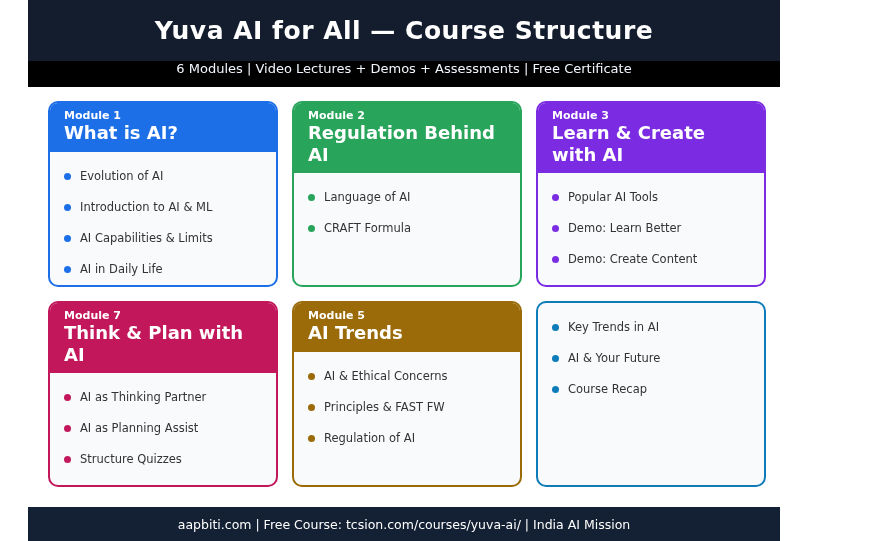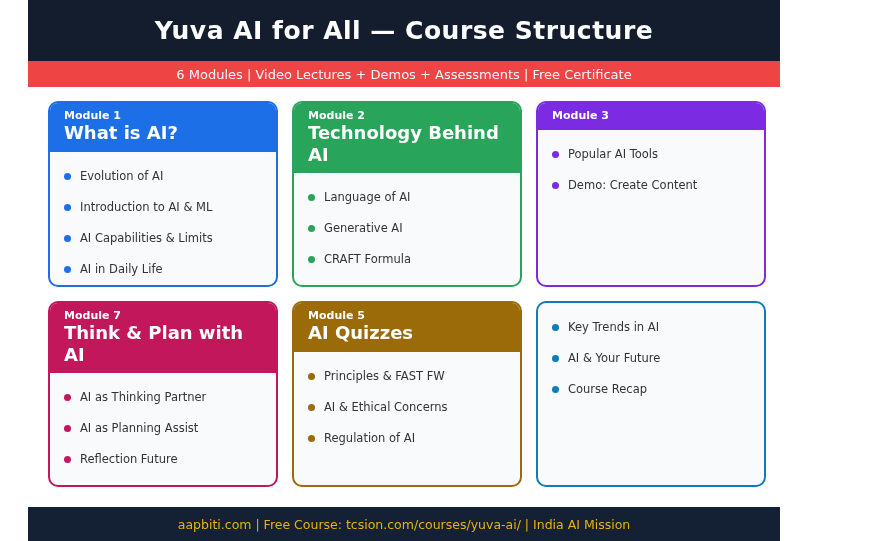--- a/index.html
+++ b/index.html
@@ -13,22 +13,22 @@
 
   .header {
     height: 69px; background: #131d2d;
     display: flex; align-items: center; justify-content: center;
   }
   .header-title {
     color: #ffffff; font-size: 25px; font-weight: bold; letter-spacing: 0.5px;
   }
 
   .banner {
-    height: 29px; background: #ef4444;
-    display: flex; align-items: center; justify-content: center;
+    height: 29px; background: #000000;
+    display: flex; justify-content: center;
   }
   .banner-text { color: #f2f7ff; font-size: 13px; }
 
   .main {
     flex: 1;
     display: grid;
     grid-template-columns: repeat(3, 1fr);
     grid-template-rows: repeat(2, 186px);
     gap: 14px 14px;
     padding: 14px 14px 20px 20px;
@@ -58,21 +58,21 @@
   .dot {
     width: 7px; height: 7px; border-radius: 50%;
     background: var(--c); flex: 0 0 auto;
   }
   .item-text { font-size: 11.5px; color: #333333; line-height: 13px; }
 
   .footer {
     height: 38px; background: #142033;
     display: flex; align-items: center; justify-content: center;
   }
-  .footer-text { color: #eab308; font-size: 12.5px; }
+  .footer-text { color: #ffffff; font-size: 12.5px; }
 </style>
 </head>
 <body>
 
 <div class="page">
 
   <div class="header">
     <div class="header-title">Yuva AI for All — Course Structure</div>
   </div>
 
@@ -105,51 +105,52 @@
     <div class="item">
       <span class="dot"></span>
       <span class="item-text">AI in Daily Life</span>
     </div>
   </div>
     </div>
 
     <div class="card" style="--c: #28a55b;">
       <div class="card-header">
         <span class="module-label">Module 2</span>
-        <span class="module-title">Technology Behind AI</span>
+        <span class="module-title">Regulation Behind AI</span>
       </div>
       <div class="card-body">
     <div class="item">
       <span class="dot"></span>
       <span class="item-text">Language of AI</span>
     </div>
 
 
-    <div class="item">
-      <span class="dot"></span>
-      <span class="item-text">Generative AI</span>
-    </div>
 
     <div class="item">
       <span class="dot"></span>
       <span class="item-text">CRAFT Formula</span>
     </div>
   </div>
     </div>
 
     <div class="card" style="--c: #7b2ce2;">
       <div class="card-header">
         <span class="module-label">Module 3</span>
+        <span class="module-title">Learn &amp; Create with AI</span>
       </div>
       <div class="card-body">
     <div class="item">
       <span class="dot"></span>
       <span class="item-text">Popular AI Tools</span>
     </div>
 
+    <div class="item">
+      <span class="dot"></span>
+      <span class="item-text">Demo: Learn Better</span>
+    </div>
 
     <div class="item">
       <span class="dot"></span>
       <span class="item-text">Demo: Create Content</span>
     </div>
 
   </div>
     </div>
 
     <div class="card" style="--c: #c2185b;">
@@ -163,39 +164,39 @@
       <span class="item-text">AI as Thinking Partner</span>
     </div>
 
     <div class="item">
       <span class="dot"></span>
       <span class="item-text">AI as Planning Assist</span>
     </div>
 
     <div class="item">
       <span class="dot"></span>
-      <span class="item-text">Reflection Future</span>
+      <span class="item-text">Structure Quizzes</span>
     </div>
   </div>
     </div>
 
     <div class="card" style="--c: #9a6b08;">
       <div class="card-header">
         <span class="module-label">Module 5</span>
-        <span class="module-title">AI Quizzes</span>
-      </div>
-      <div class="card-body">
+        <span class="module-title">AI Trends</span>
+      </div>
+      <div class="card-body">
+    <div class="item">
+      <span class="dot"></span>
+      <span class="item-text">AI &amp; Ethical Concerns</span>
+    </div>
+
     <div class="item">
       <span class="dot"></span>
       <span class="item-text">Principles &amp; FAST FW</span>
-    </div>
-
-    <div class="item">
-      <span class="dot"></span>
-      <span class="item-text">AI &amp; Ethical Concerns</span>
     </div>
 
     <div class="item">
       <span class="dot"></span>
       <span class="item-text">Regulation of AI</span>
     </div>
   </div>
     </div>
 
     <div class="card" style="--c: #0e7cb8;">

